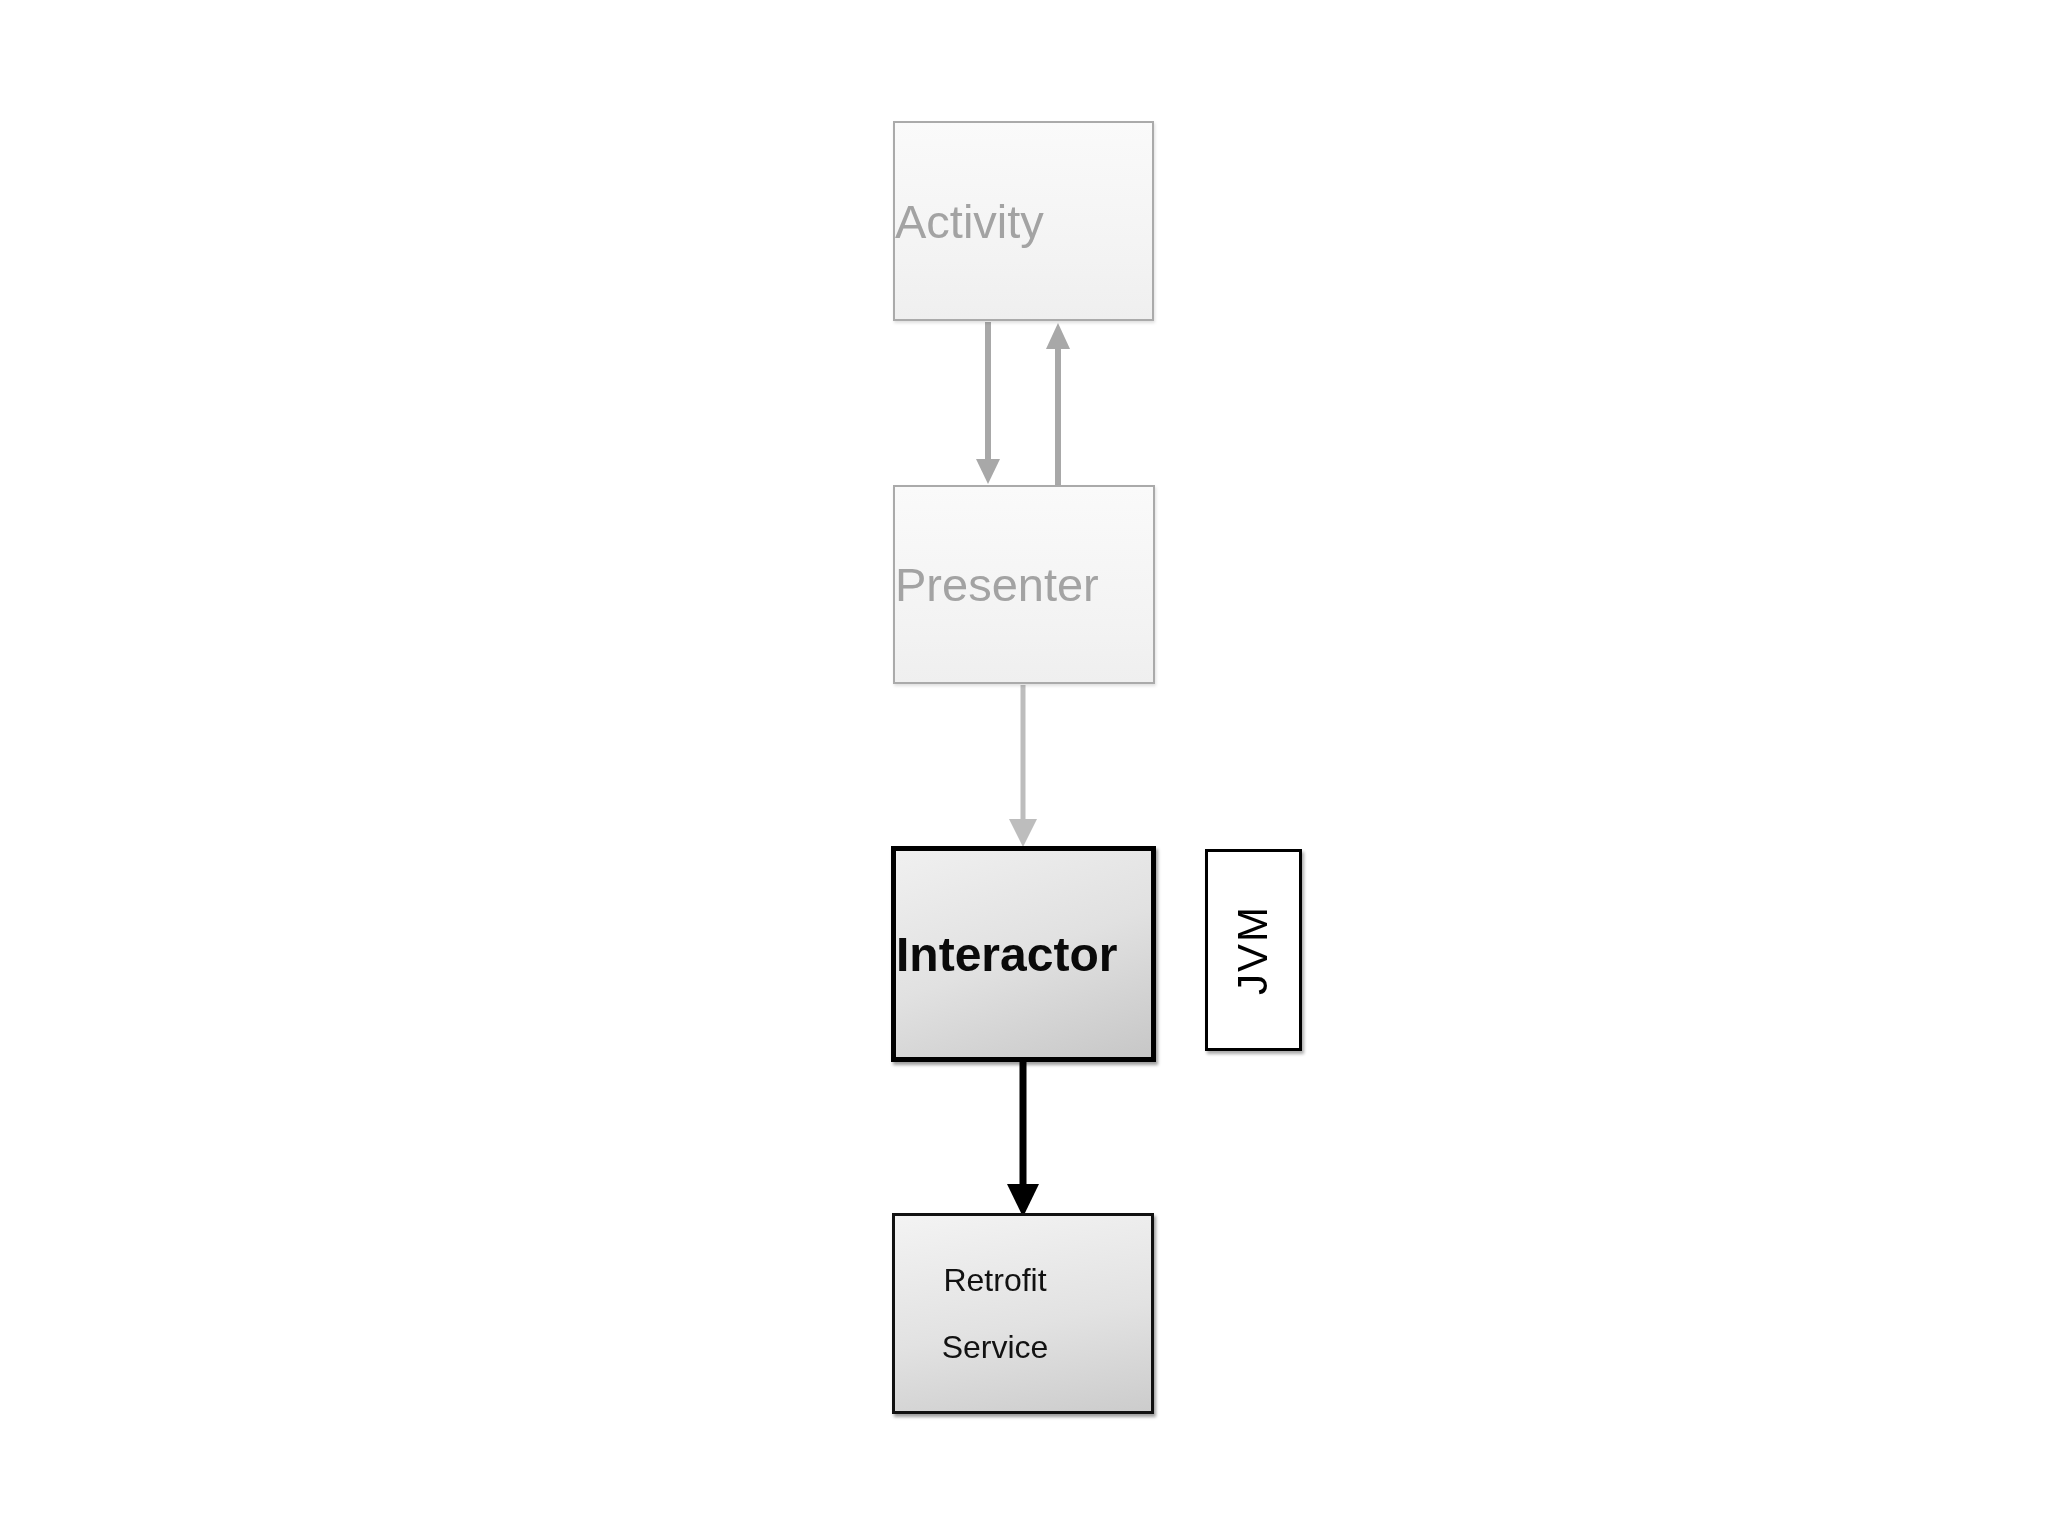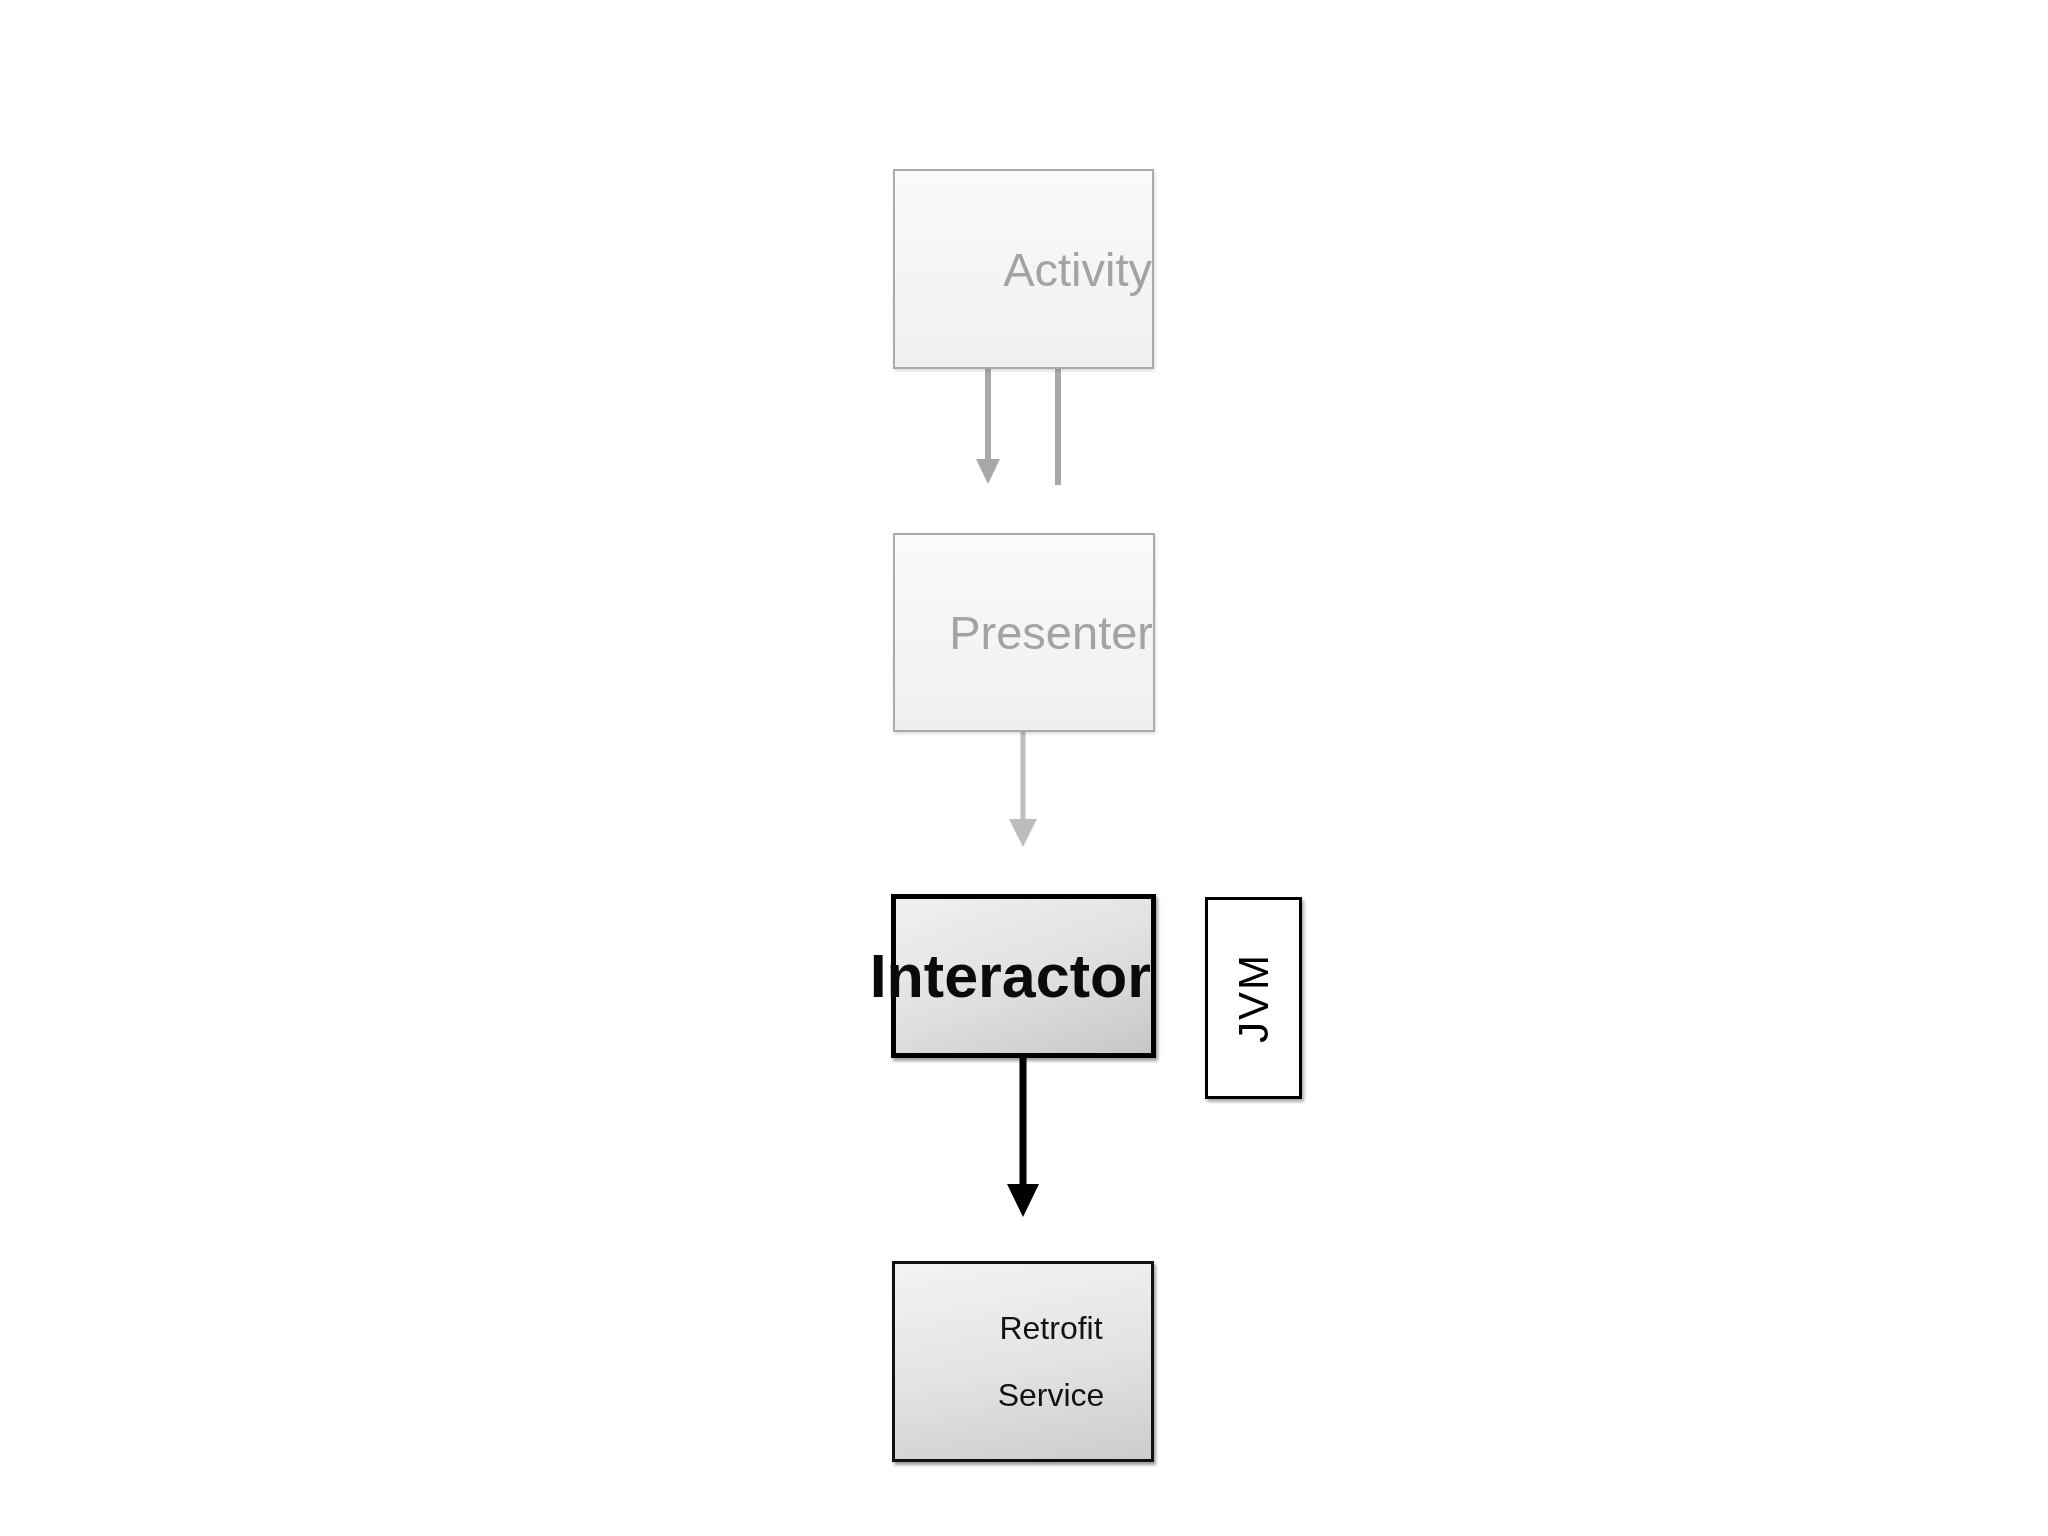--- a/index.html
+++ b/index.html
@@ -15,40 +15,39 @@
     position: absolute;
     left: 0; top: 0;
     width: 2048px; height: 1536px;
     pointer-events: none;
   }
   .node {
     position: absolute;
     box-sizing: border-box;
     display: flex;
     align-items: center;
-    justify-content: flex-end;
+    justify-content: flex-start;
     text-align: center;
-    margin-top: 48px;
   }
   .node-ghost {
     background: linear-gradient(180deg, #fafafa 0%, #f3f3f3 70%, #efefef 100%);
     border: 2px solid #aaaaaa;
     box-shadow: 1px 2px 3px rgba(0,0,0,0.13);
     color: #a3a3a3;
     font-size: 47px;
   }
   .node-activity  { left: 893px; top: 121px; width: 261px; height: 200px; }
   .node-presenter { left: 893px; top: 485px; width: 262px; height: 199px; }
   .node-interactor {
-    left: 891px; top: 846px; width: 265px; height: 164px;
+    left: 891px; top: 846px; width: 265px; height: 216px;
     background: linear-gradient(160deg, #f0f0f0 0%, #e1e1e1 50%, #c7c7c7 100%);
     border: 5px solid #000000;
     box-shadow: 2px 3px 3px rgba(0,0,0,0.38);
     color: #0a0a0a;
-    font-size: 61px;
+    font-size: 48px;
     font-weight: bold;
   }
   .node-jvm {
     left: 1205px; top: 849px; width: 97px; height: 202px;
     background: #ffffff;
     border: 3px solid #000000;
     box-shadow: 2px 3px 3px rgba(0,0,0,0.33);
     color: #000000;
     font-size: 42px;
   }

